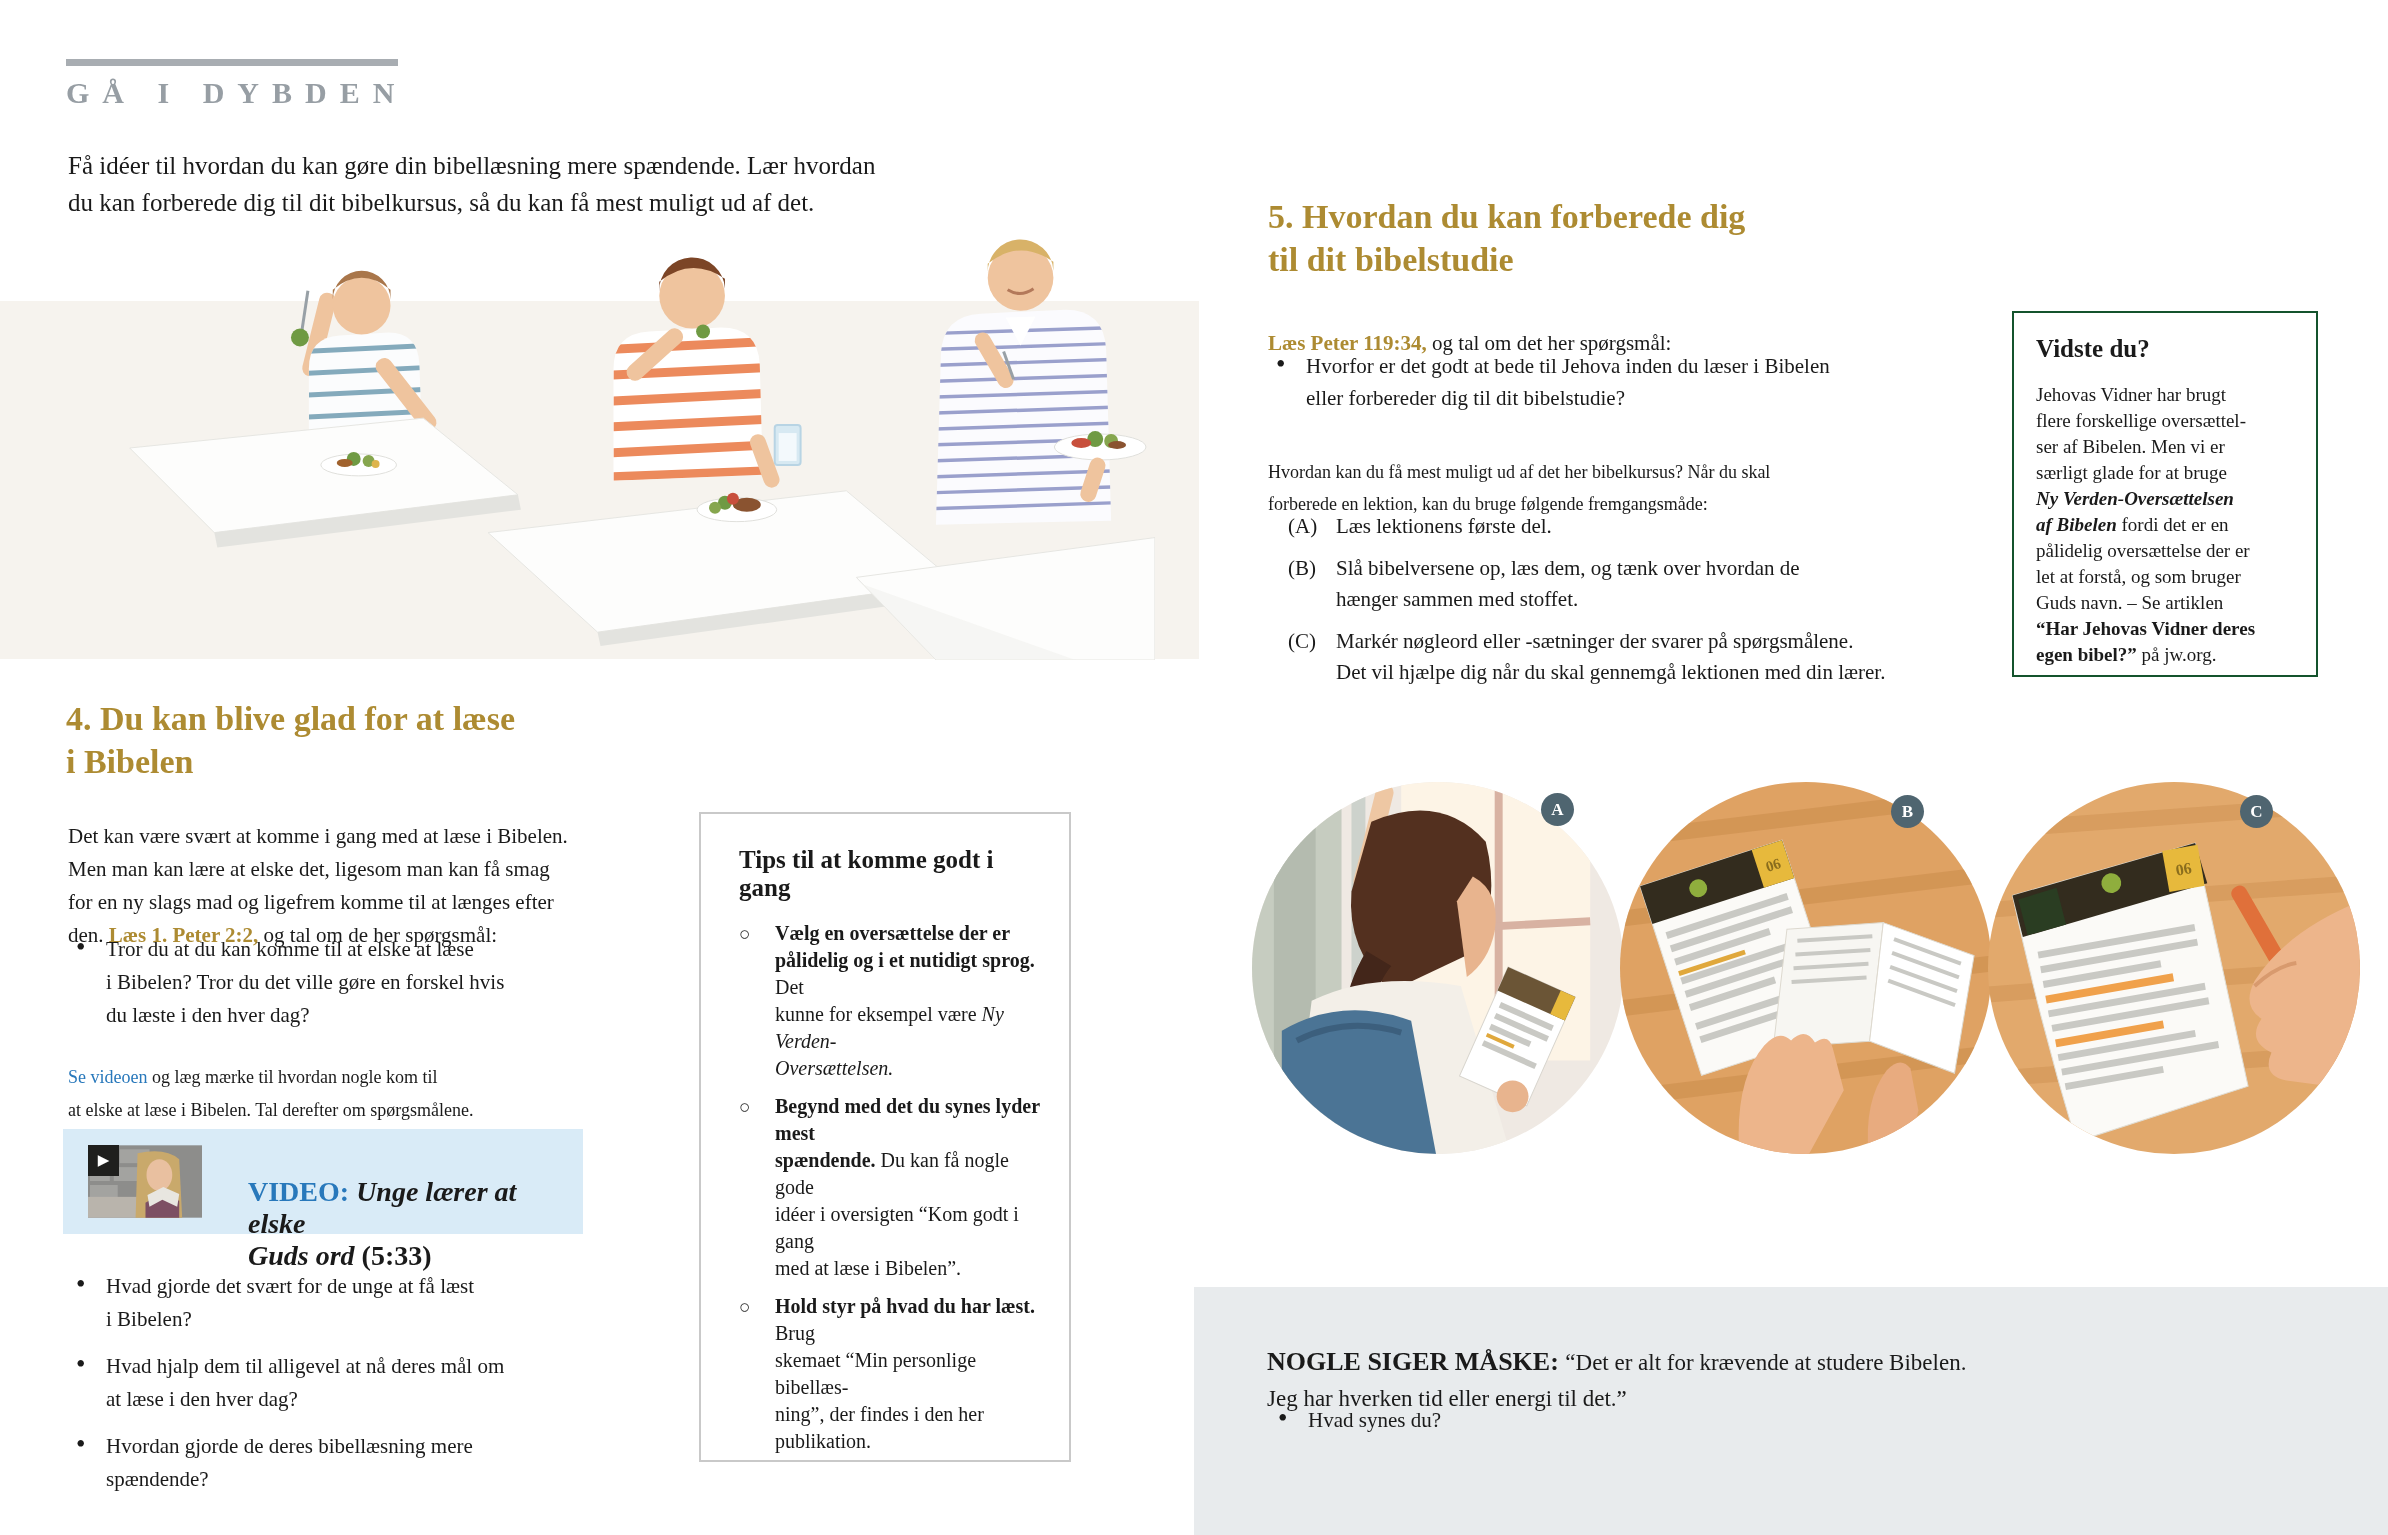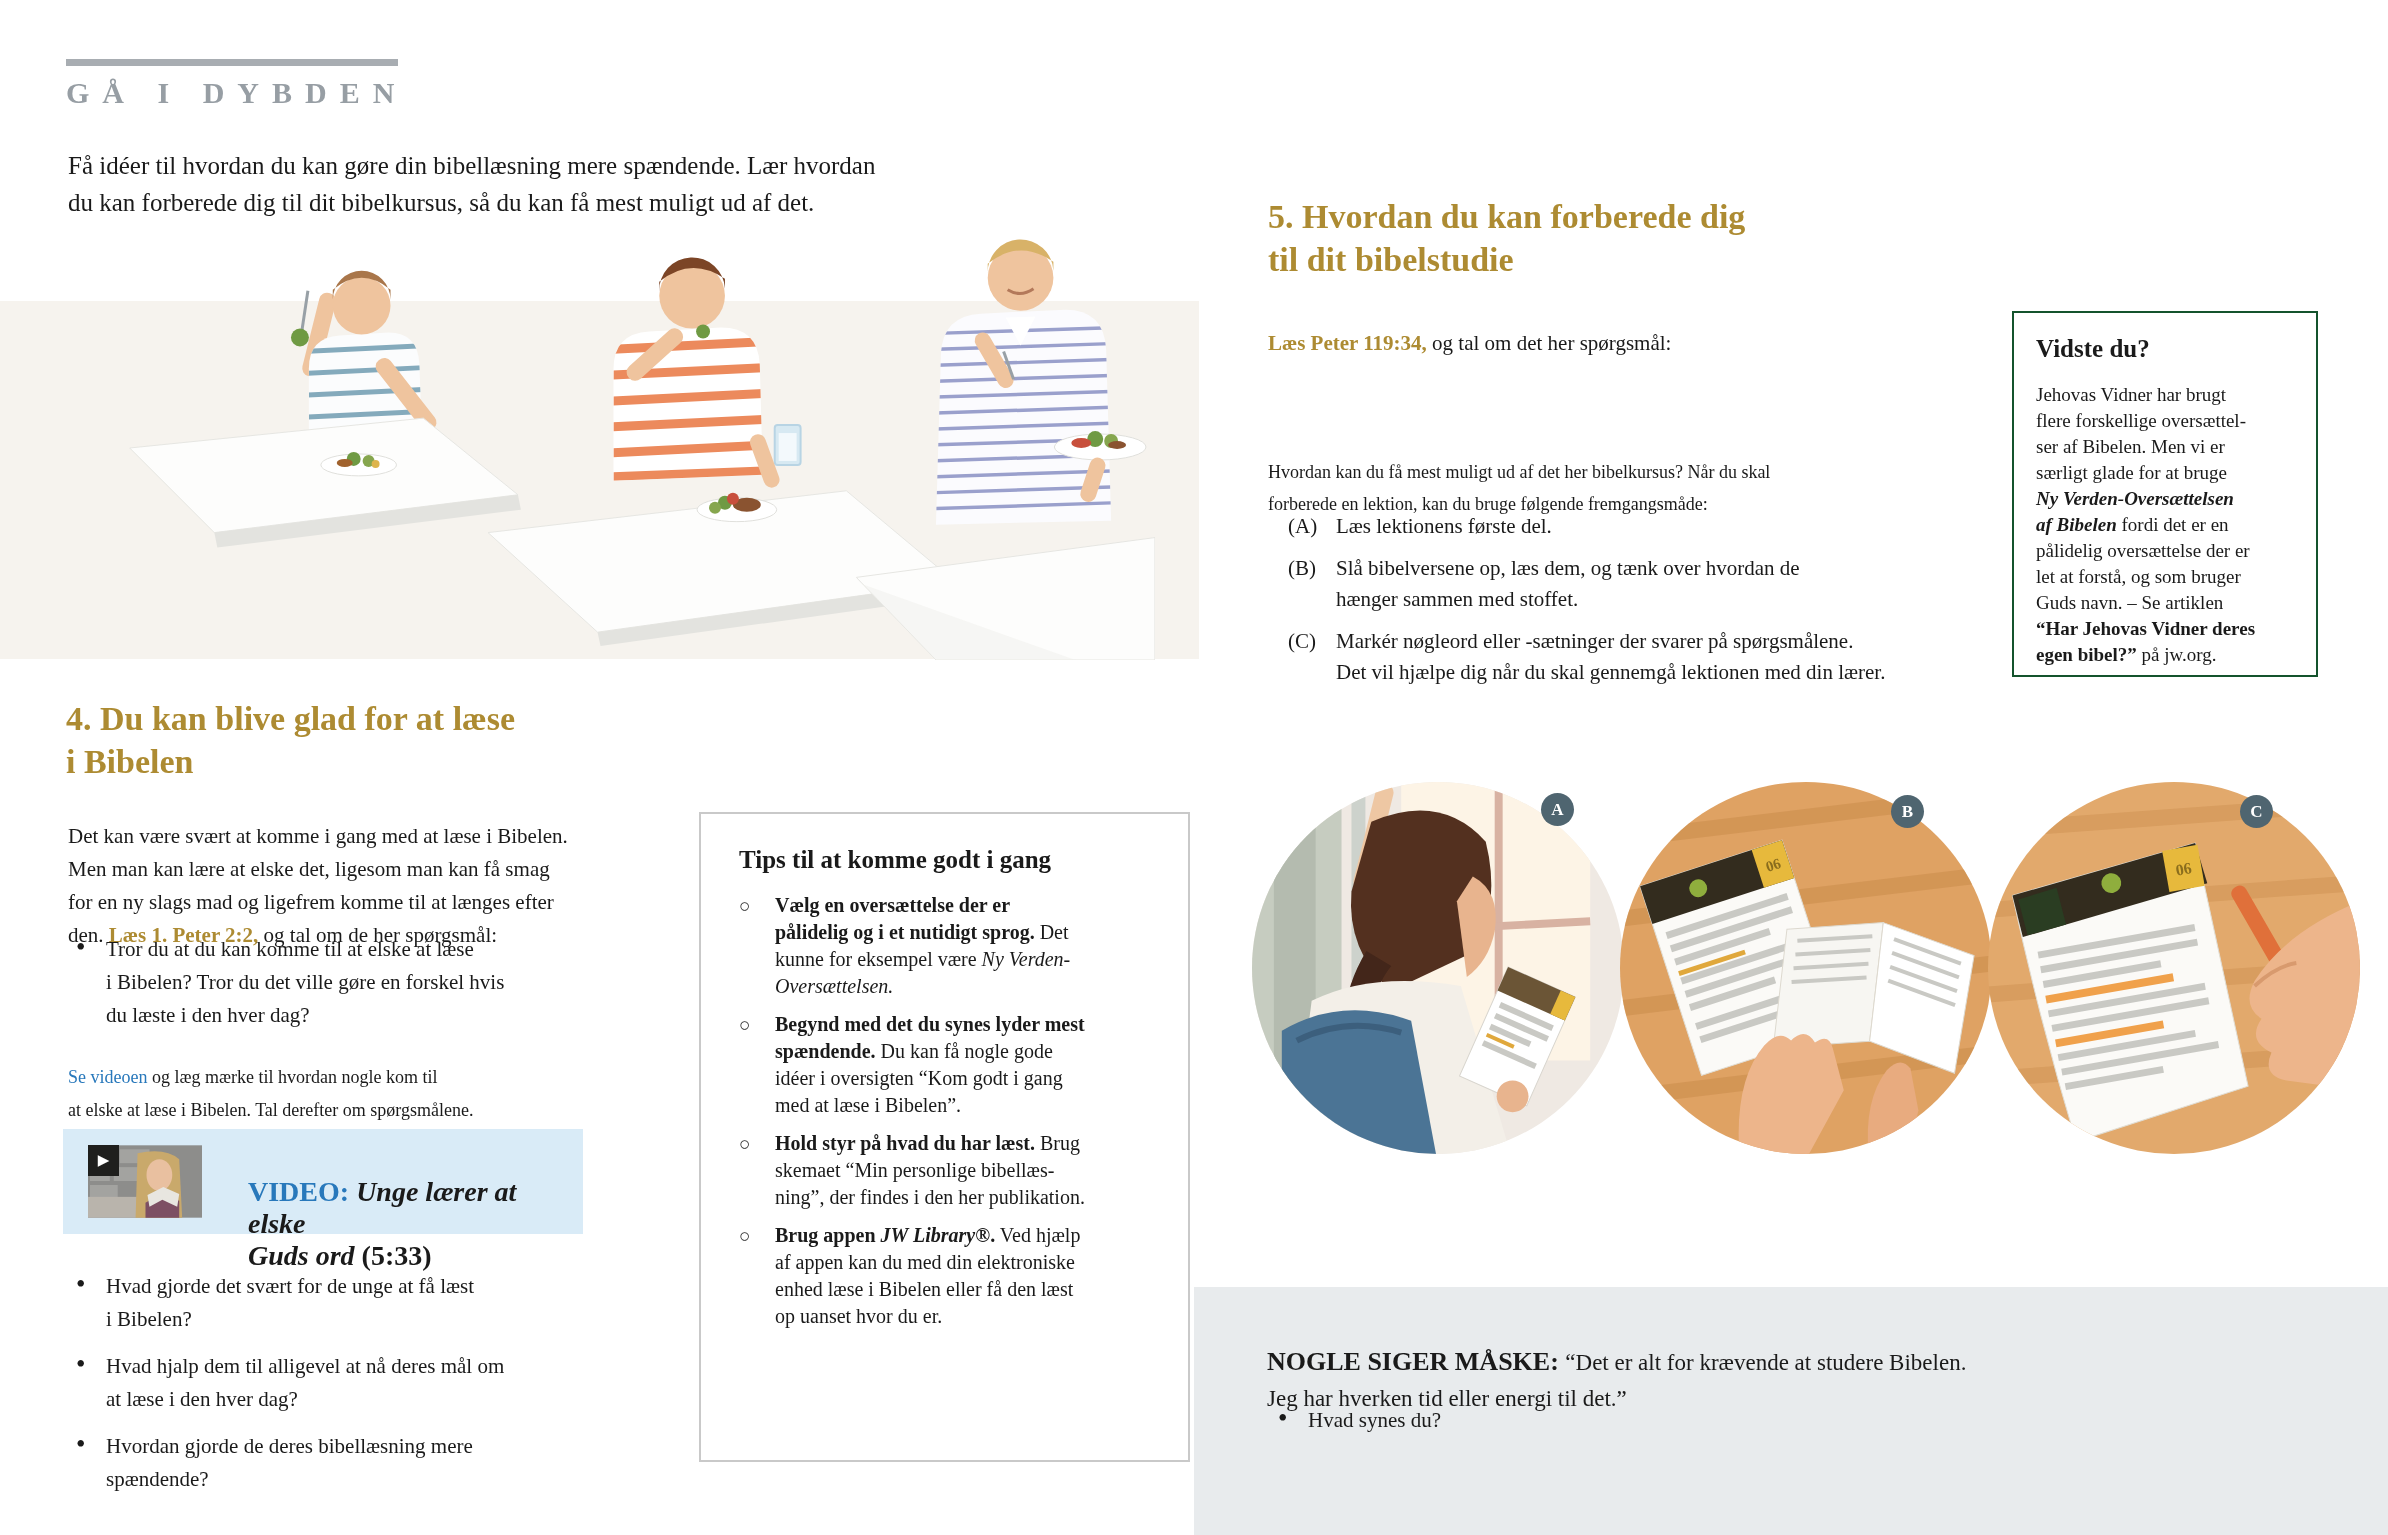--- a/index.html
+++ b/index.html
@@ -37,21 +37,21 @@
   #video-card{left:63px;top:1129px;width:520px;height:105px;background:#d9ebf7;}
   #video-thumb{position:absolute;left:25px;top:16px;width:114px;height:73px;}
   #play-icon{position:absolute;left:25px;top:16px;width:31px;height:31px;background:#1f1f1d;
              display:flex;align-items:center;justify-content:center;}
   #play-icon span{color:#ffffff;font-size:15px;line-height:1;}
   #video-text{position:absolute;left:185px;top:19px;width:328px;font-size:28px;line-height:32px;}
 
   #sec4-questions{left:72px;top:1270px;width:597px;}
 
   
-  #tips-box{left:699px;top:812px;width:491px;height:650px;border:2px solid #c9c9c9;background:#fff;
+  #tips-box{left:699px;top:812px;width:372px;height:650px;border:2px solid #c9c9c9;background:#fff;
             box-sizing:border-box;padding:32px 28px 0 38px;overflow:hidden;}
   #tips-title{font-size:25px;font-weight:700;margin:0 0 18px 0;}
   li.circ{position:relative;padding-left:36px;font-size:20px;line-height:27px;margin-bottom:11px;}
   li.circ::before{content:"○";position:absolute;left:0;top:0;font-size:19px;color:#2b2b2b;}
 
   
   #sec5-title{left:1268px;top:195px;font-size:34px;line-height:43px;font-weight:700;color:#ad8b32;}
   #sec5-ref{left:1268px;top:306px;width:756px;font-size:21px;line-height:32px;}
   #sec5-q1{left:1272px;top:350px;width:736px;}
   #sec5-q1 li.dot{line-height:32px;}
@@ -258,20 +258,24 @@
 af appen kan du med din elektroniske
 enhed læse i Bibelen eller få den læst
 op uanset hvor du er.</span></li>
 
     </ul>
   </div>
 
   <div class="abs pre" id="sec5-title">5. Hvordan du kan forberede dig
 til dit bibelstudie</div>
   <p class="abs pre" id="sec5-ref"><span class="gold">Læs Peter 119:34,</span><span> og tal om det her spørgsmål:</span></p>
+  <ul class="abs plain" id="sec5-q1">
+    <li class="dot pre">Hvorfor er det godt at bede til Jehova inden du læser i Bibelen
+eller forbereder dig til dit bibelstudie?</li>
+  </ul>
   <p class="abs pre" id="sec5-para">Hvordan kan du få mest muligt ud af det her bibelkursus? Når du skal
 forberede en lektion, kan du bruge følgende fremgangsmåde:</p>
   <div class="abs" id="study-steps">
     <div class="step">
         <span class="lbl">(A)</span>
         <span class="txt pre">Læs lektionens første del.</span>
       </div>
     <div class="step">
         <span class="lbl">(B)</span>
         <span class="txt pre">Slå bibelversene op, læs dem, og tænk over hvordan de

